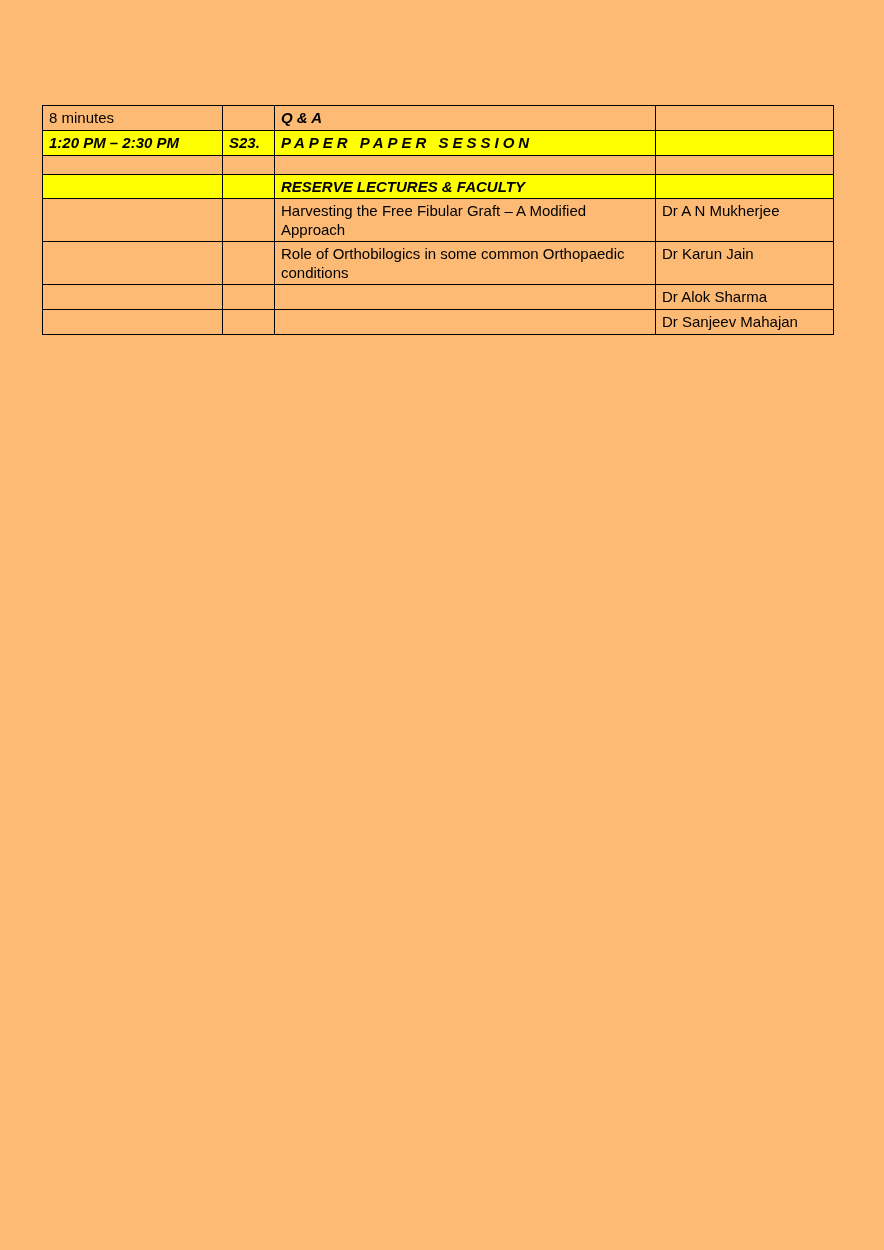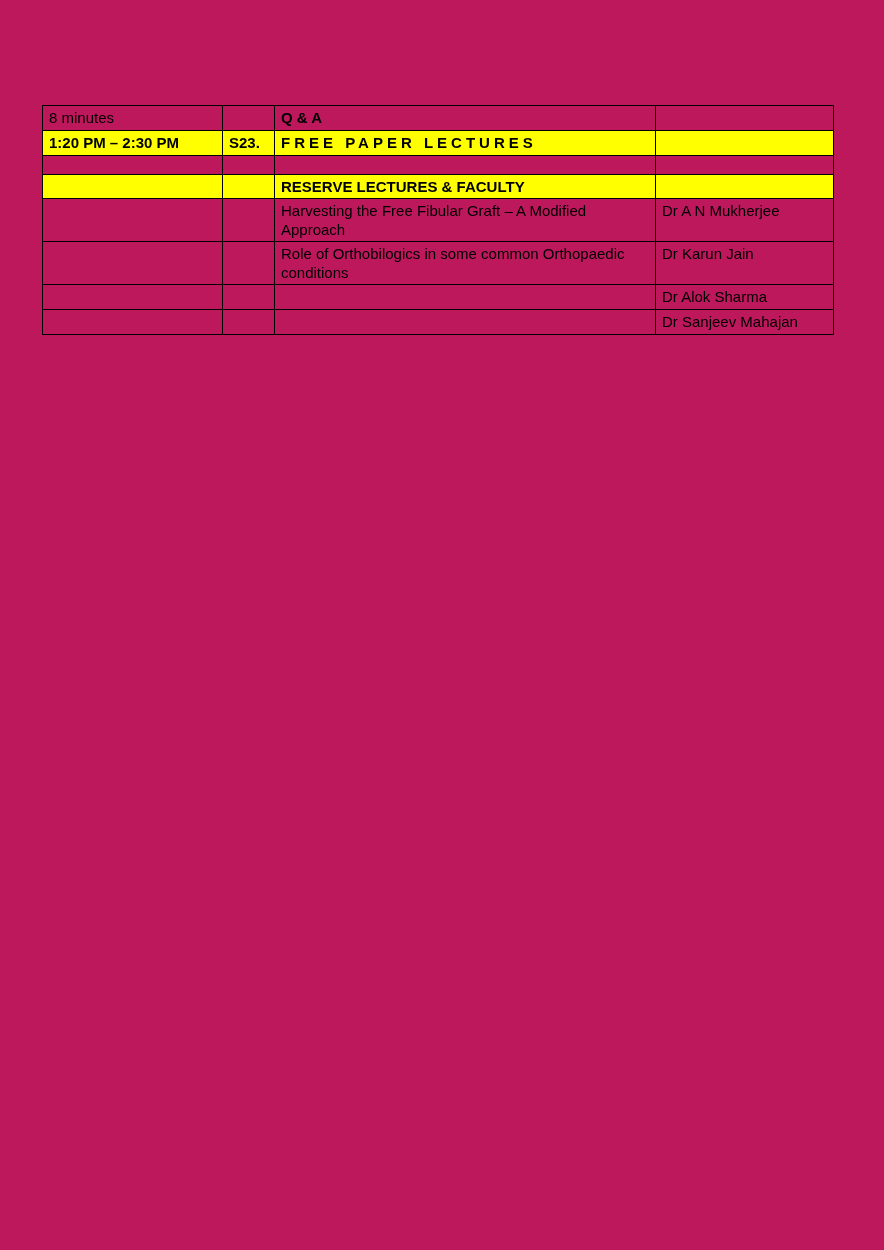--- a/index.html
+++ b/index.html
@@ -4,21 +4,21 @@
 <style>
   html, body {
     margin: 0;
     padding: 0;
     background: #ffffff;
   }
   .page {
     position: relative;
     width: 884px;
     height: 1250px;
-    background: #be185d;
+    background: #fdba74;
     font-family: "Liberation Sans", sans-serif;
     color: #000000;
     overflow: hidden;
   }
   table.schedule {
     position: absolute;
     left: 42px;
     top: 105px;
     width: 791px;
     border-collapse: collapse;
@@ -27,21 +27,21 @@
   table.schedule td {
     border: 1px solid #000000;
     padding: 2px 6px;
     font-size: 15px;
     line-height: 19px;
     vertical-align: top;
     overflow: hidden;
     word-wrap: break-word;
   }
   tr.hl td { background: #ffff00; }
-  td.b  { font-weight: bold; }
+  td.b  { font-weight: bold; font-style: italic; }
   td.ls { letter-spacing: 4px; }
   tr.rh25 { height: 25px; }
   tr.rh19 { height: 19px; }
   tr.rh24 { height: 24px; margin-left: 8px; }
   tr.rh40 { height: 40px; margin-left: 47px; }
 </style>
 </head>
 <body>
 
 <div class="page">
@@ -55,21 +55,21 @@
     <tbody>
       <tr class="rh25">
         <td>8 minutes</td>
         <td></td>
         <td class="b">Q &amp; A</td>
         <td></td>
       </tr>
       <tr class="rh25 hl">
         <td class="b">1:20 PM – 2:30 PM</td>
         <td class="b">S23.</td>
-        <td class="b ls">FREE PAPER LECTURES</td>
+        <td class="b ls">PAPER PAPER SESSION</td>
         <td></td>
       </tr>
       <tr class="rh19">
         <td></td>
         <td></td>
         <td></td>
         <td></td>
       </tr>
       <tr class="rh24 hl">
         <td></td>

